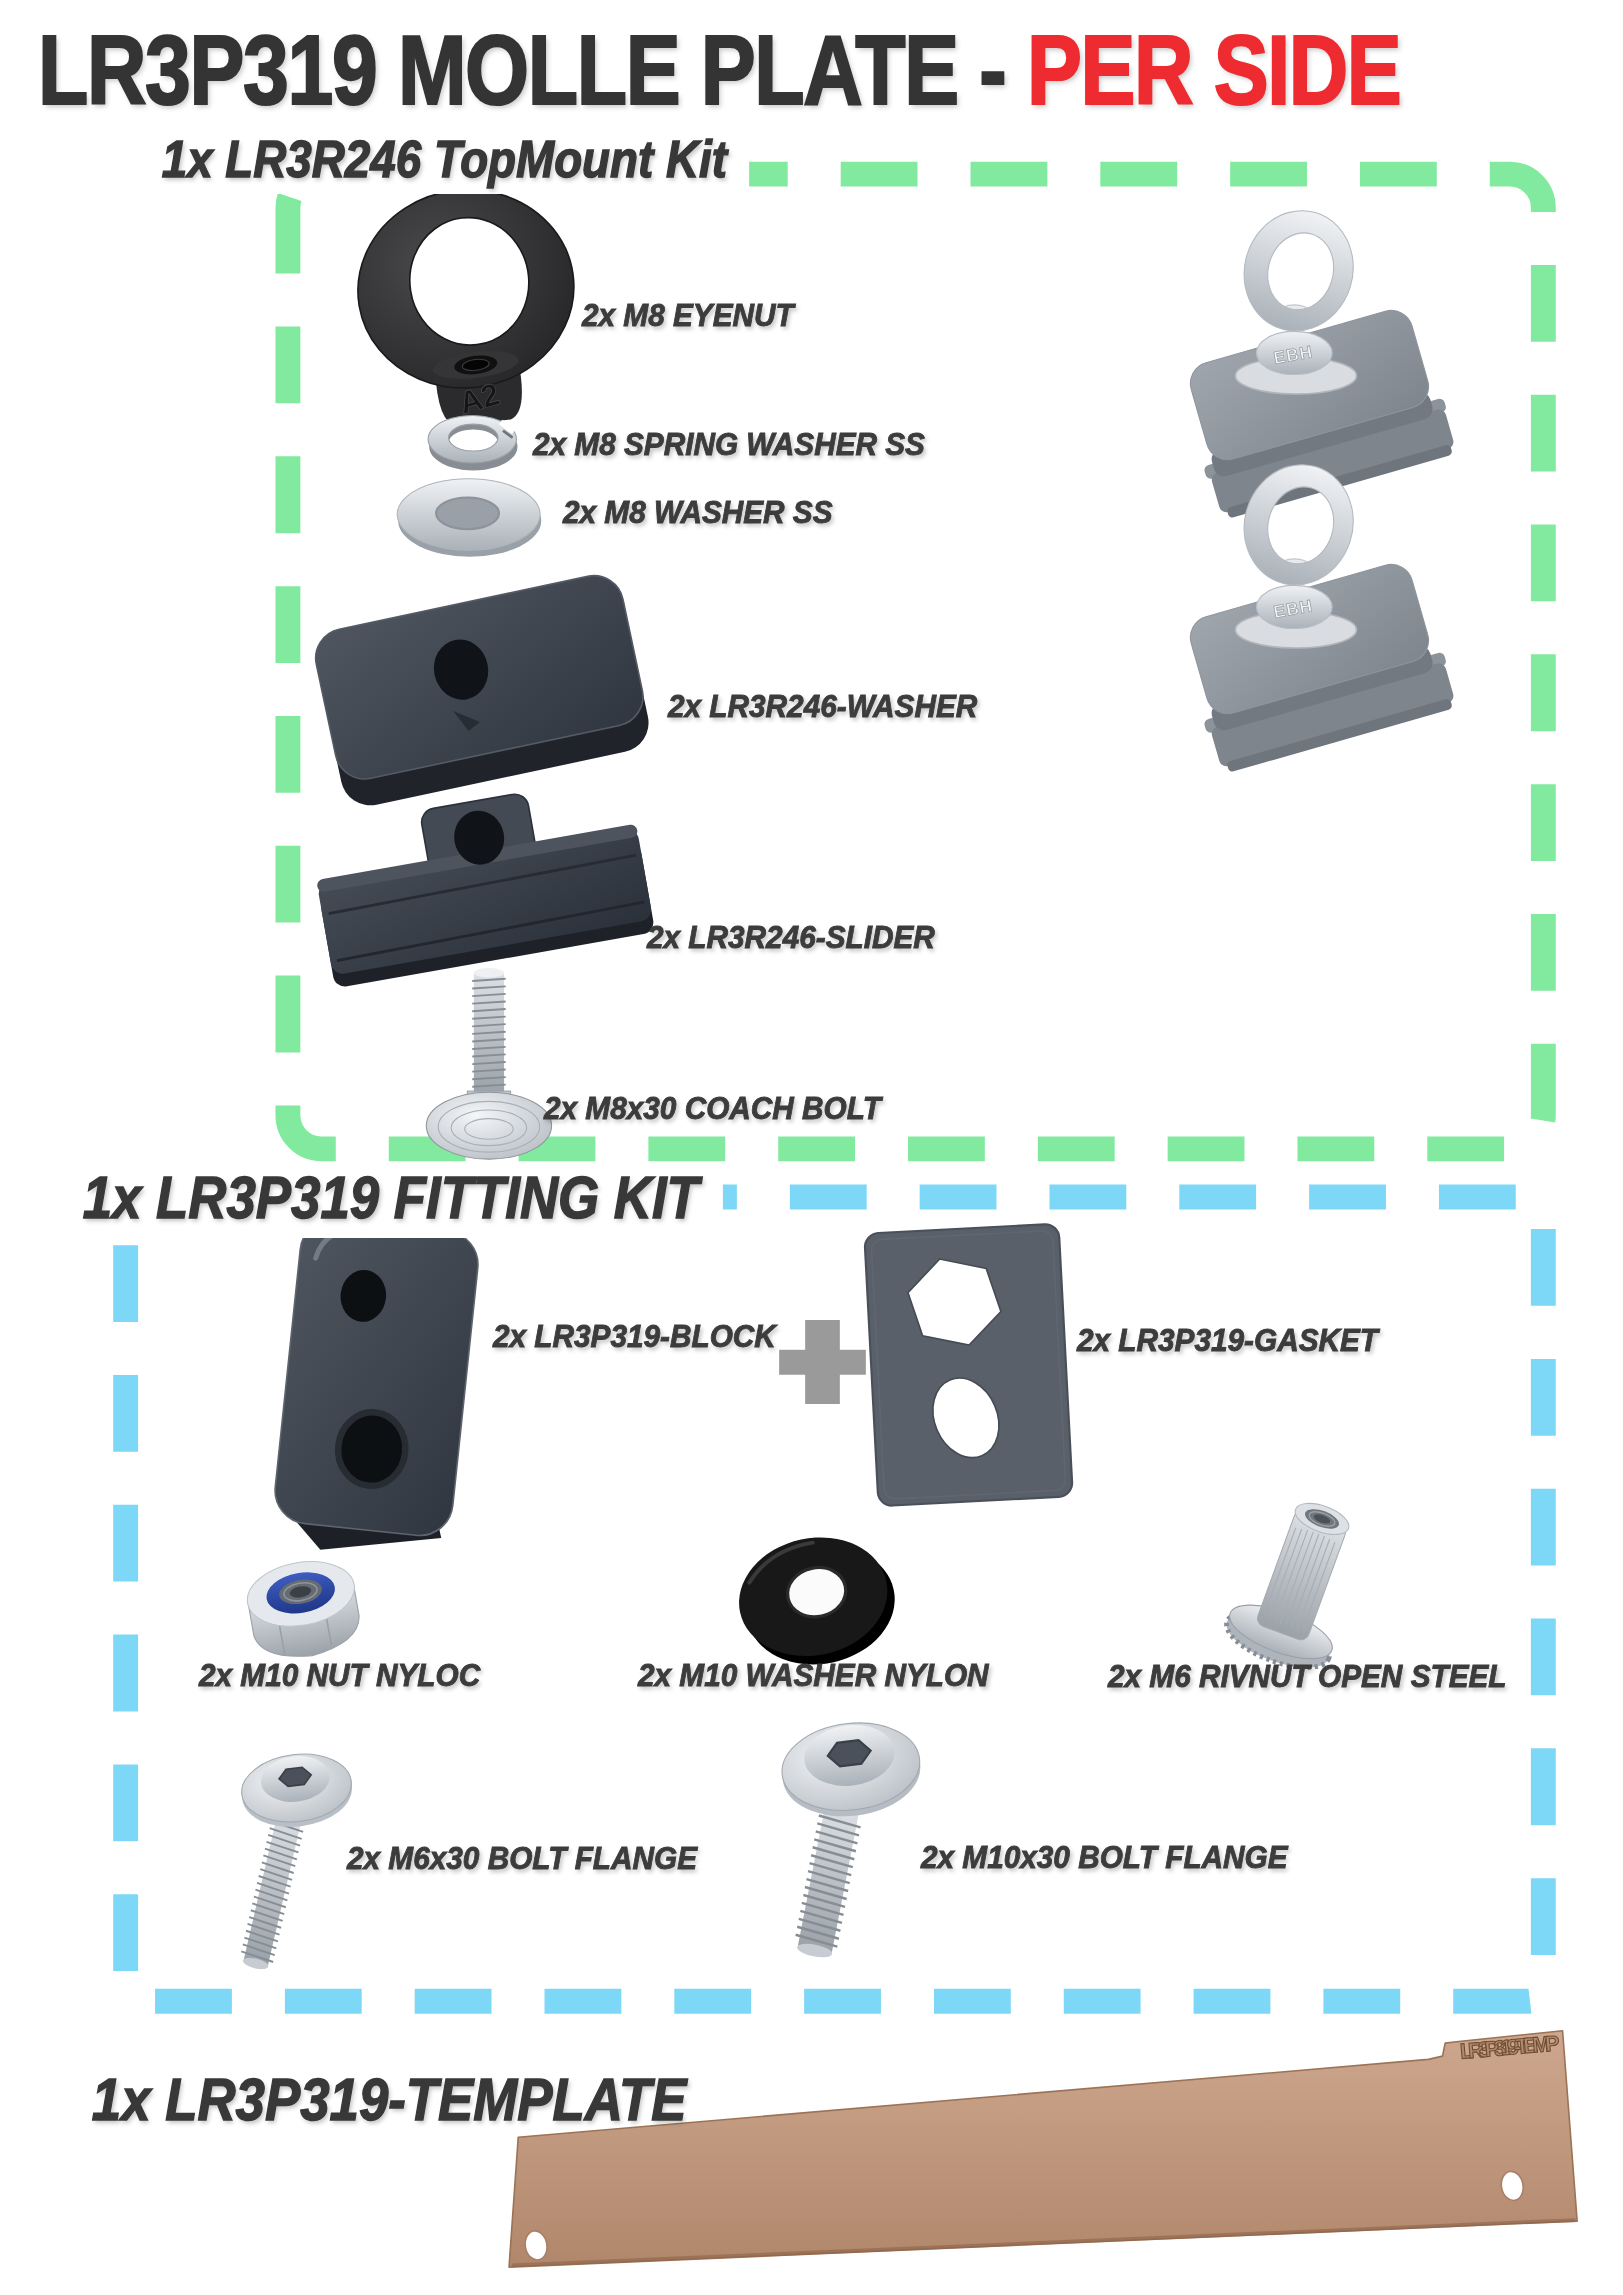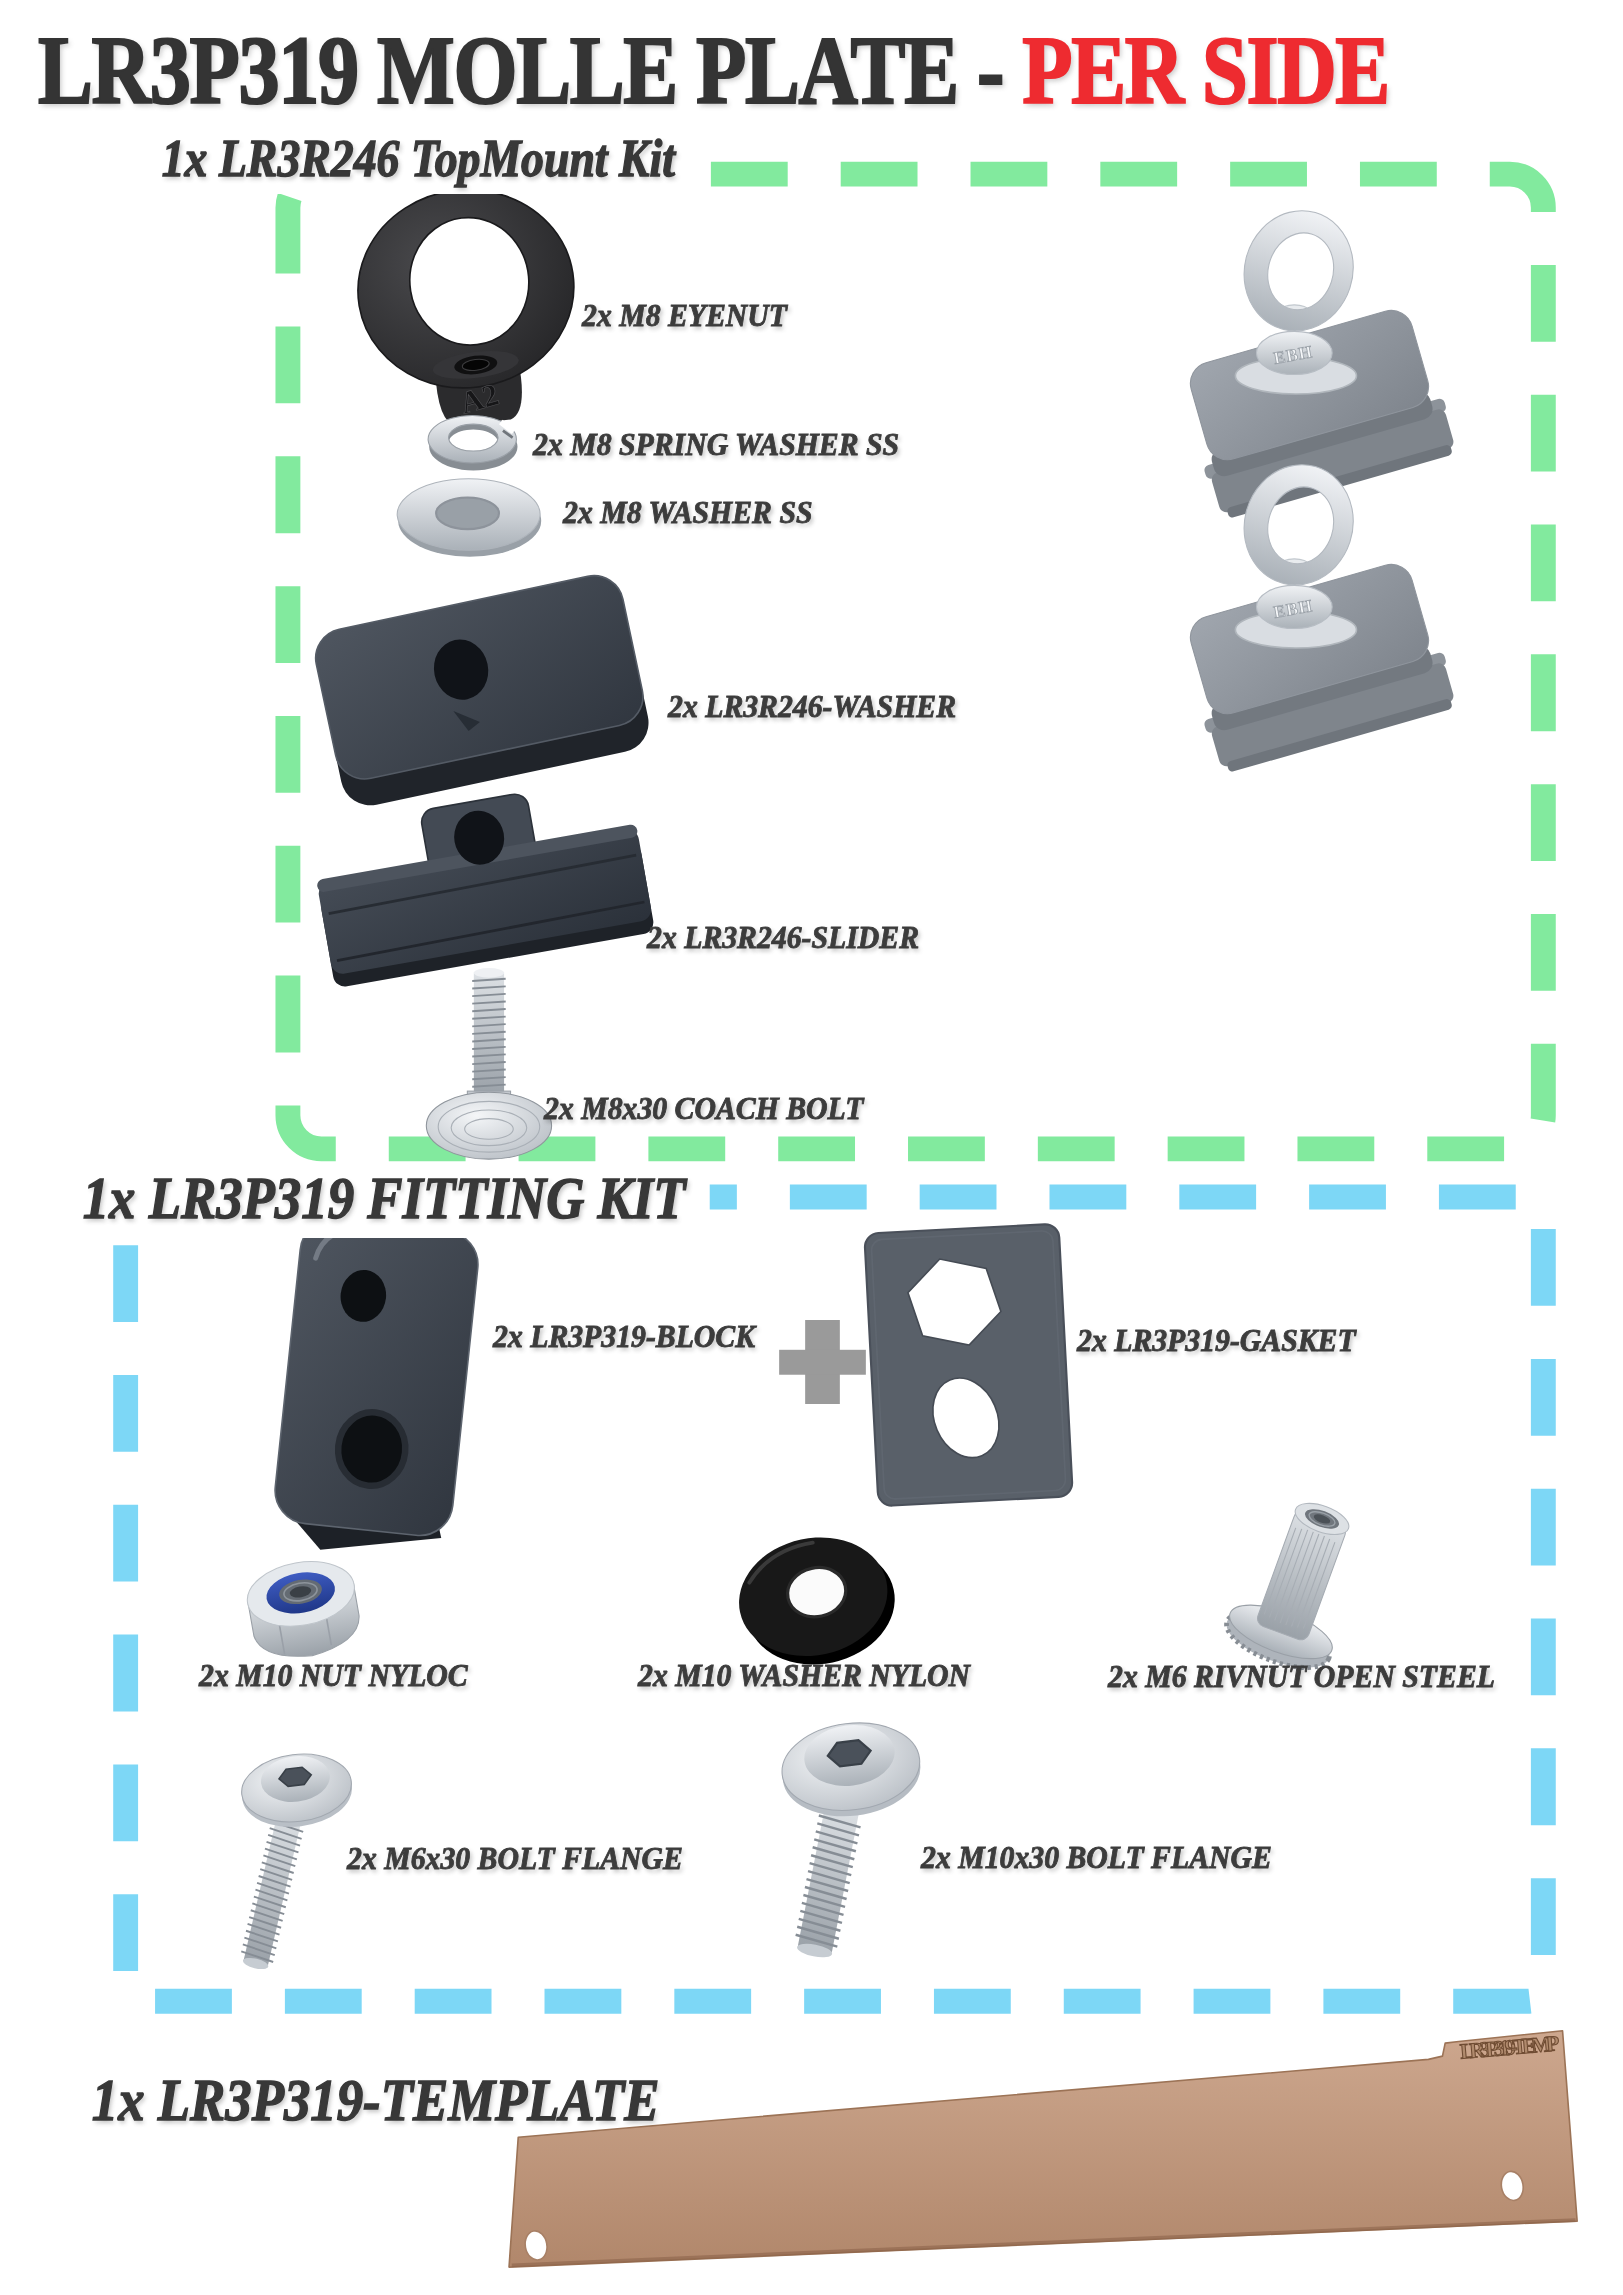--- a/index.html
+++ b/index.html
@@ -1,17 +1,17 @@
 <!DOCTYPE html>
 <html style="font-size:8.7px"><head>
 <meta charset="utf-8">
 <style>
   html,body{margin:0;padding:0;background:#ffffff;}
   #canvas{position:relative;width:1623px;height:2295px;background:#ffffff;overflow:hidden;
-          font-family:Liberation Serif, serif;}
+          font-family:Liberation Sans, sans-serif;}
   .abs{position:absolute;}
   svg{position:absolute;overflow:visible;}
   
   .main-title{z-index:3;left:38px;top:20.6px;font-size:98px;font-weight:700;line-height:1;
       letter-spacing:-1.6px;white-space:nowrap;transform:scaleX(.84);transform-origin:left top;
       -webkit-text-stroke:2.2px currentColor;color:#343434;
       text-shadow:2.7px 3.2px 5.4px rgba(60,60,60,.28);}
   .main-title .hl{color:#ee2b30;-webkit-text-stroke:2.2px currentColor;}
   .section-heading{z-index:3;font-weight:700;font-style:italic;line-height:1;white-space:nowrap;
       color:#383838;background:#ffffff;transform:scaleX(.88);transform-origin:left top;

